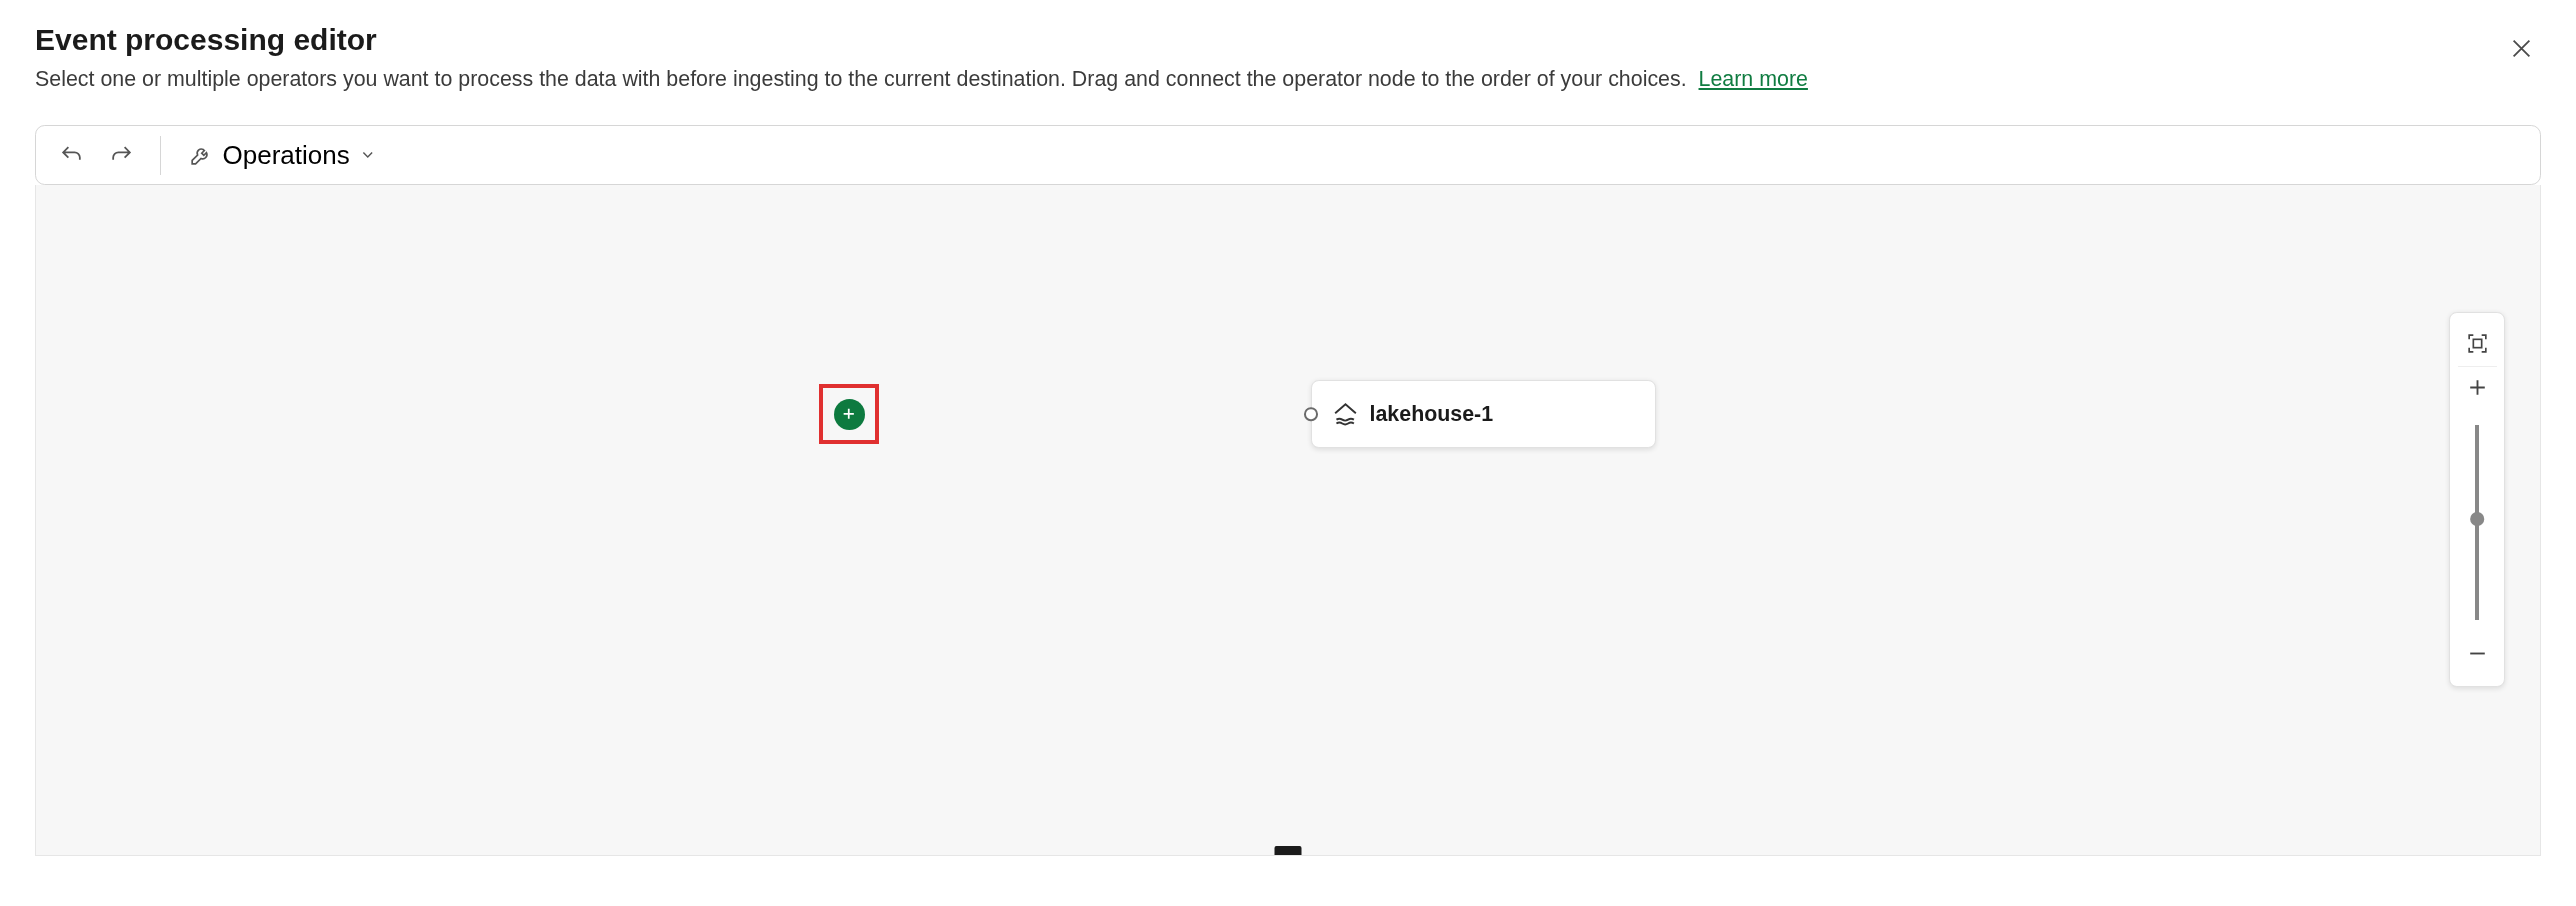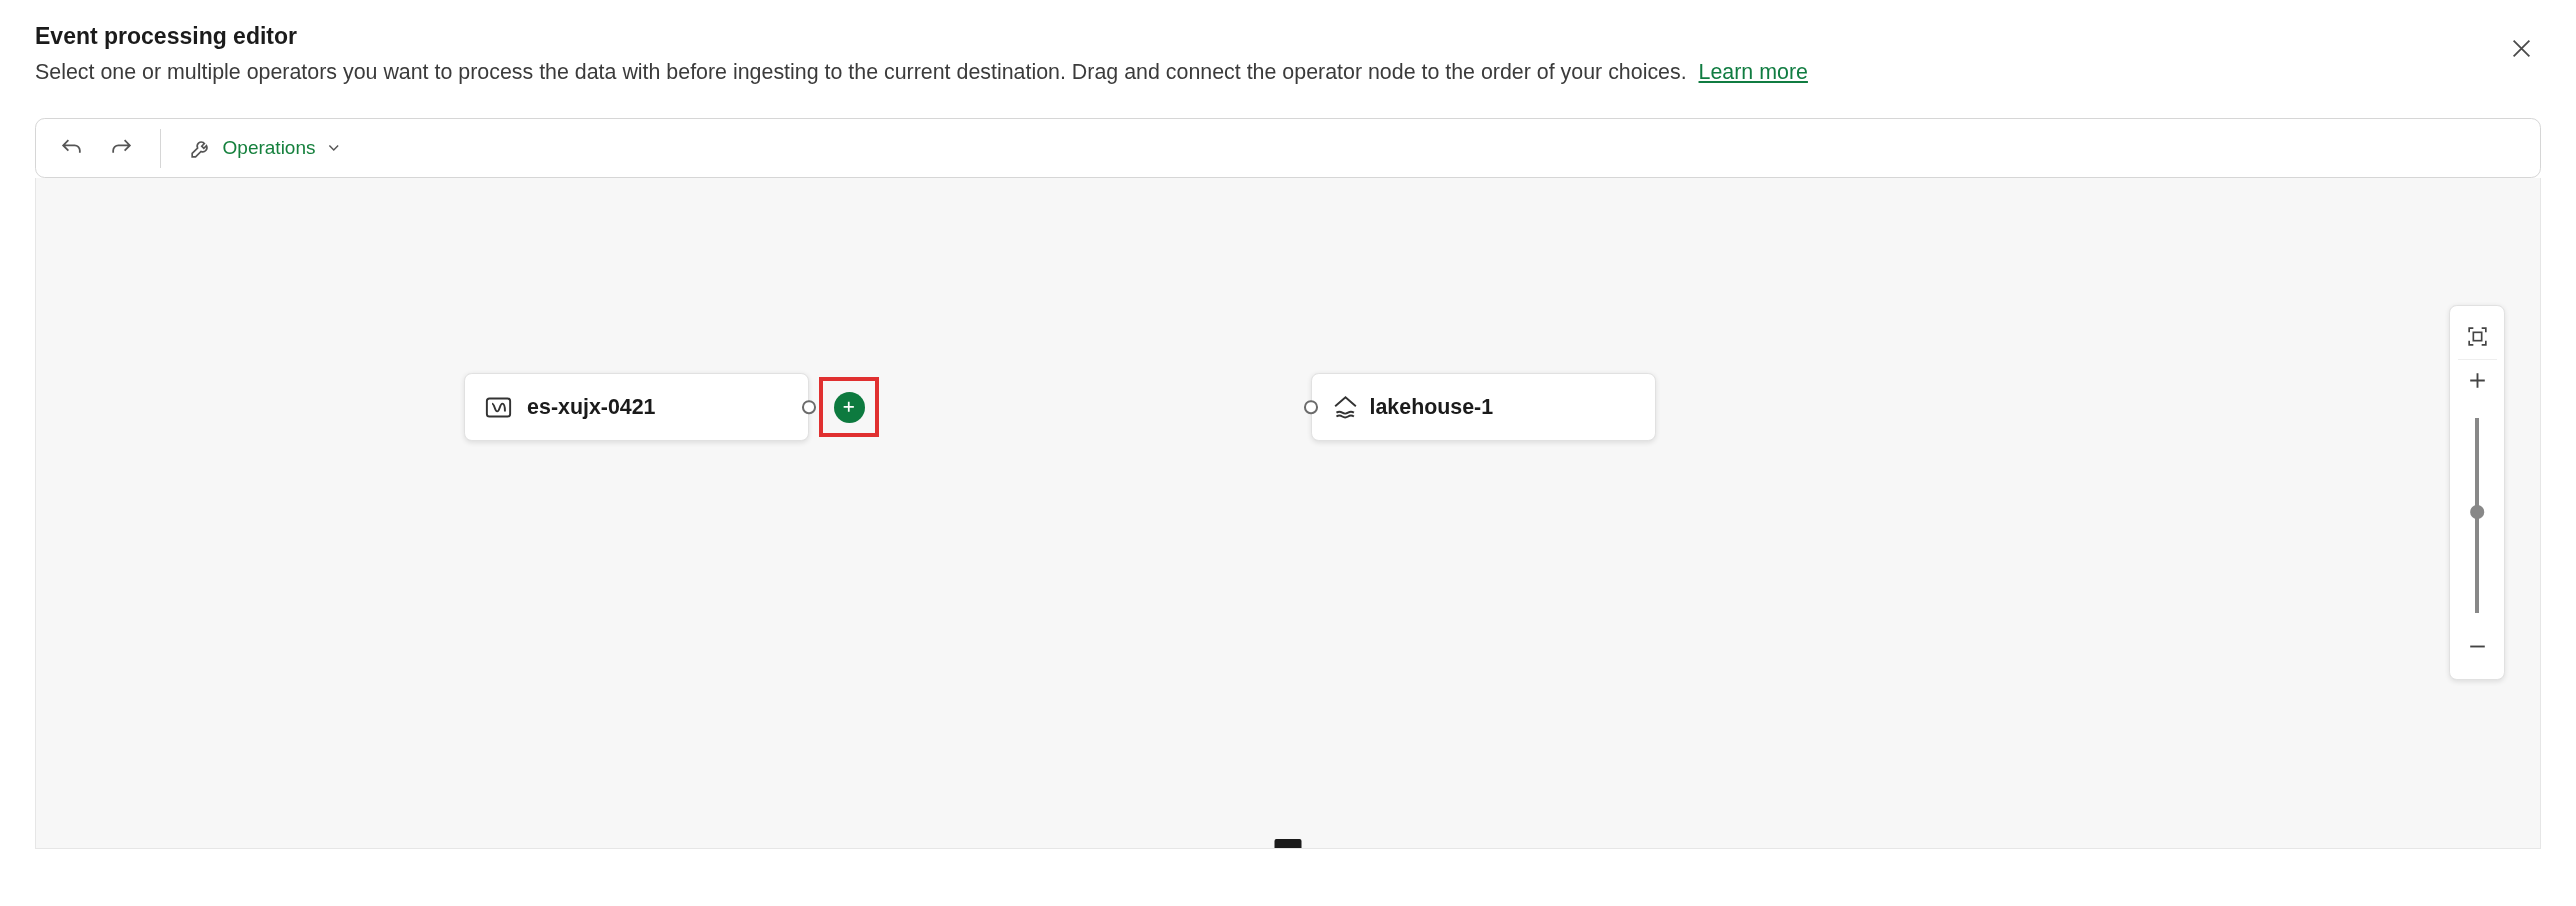--- a/index.html
+++ b/index.html
@@ -13,21 +13,21 @@
   .page {
     padding: 23.4px 35px 0 35px;
   }
   .header {
     display: flex;
     align-items: flex-start;
     justify-content: space-between;
   }
   .header-left { flex: 1; }
   .title {
-    font-size: 23px;
+    font-size: 30px;
     font-weight: 600;
     margin: 0 0 9.7px 0;
     color: #1b1b1b;
   }
   .subtitle {
     font-size: 21.4px;
     color: #3b3b3b;
     margin: 0;
   }
   .learn-more {
@@ -71,22 +71,22 @@
     height: 39px;
     background: #d6d6d6;
     margin: 0 5.8px;
   }
   .ops-btn {
     background: none;
     border: none;
     display: flex;
     align-items: center;
     gap: 9.7px;
-    font-size: 19px;
-    color: #15803d;
+    font-size: 26px;
+    color: #000000;
     cursor: pointer;
     padding: 5.8px 7.8px;
   }
   .ops-btn svg.icon { width: 25px; height: 25px; color: #555; }
   .ops-btn svg.chev { width: 17.5px; height: 17.5px; color: #555; }
 
   .canvas-wrap {
     margin-top: 0;
     border-left: 1px solid #e6e6e6;
     border-right: 1px solid #e6e6e6;
@@ -255,28 +255,20 @@
         </svg>
       <span>Operations</span>
       <svg class="chev" viewBox="0 0 24 24" fill="none" stroke="currentColor" stroke-width="2">
           <path d="M6 9 L12 15 L18 9"></path>
         </svg>
     </button>
   </div>
 
   <div class="canvas-wrap">
 
-    <div class="node" style="left: 428px; top: 195px;">
-      <svg class="node-icon" viewBox="0 0 24 24" fill="none" stroke="currentColor" stroke-width="1.5">
-        <rect x="3" y="5" width="18" height="14" rx="2"></rect>
-        <path d="M7 9c2 0 2 6 4 6s2-6 4-6 2 6 2 6"></path>
-      </svg>
-      <span class="node-label">es-xujx-0421</span>
-      <span class="output-port"></span>
-    </div>
 
     <div class="add-btn-hl" style="left: 783px; top: 199px;">
       <button class="add-btn">
         <svg viewBox="0 0 24 24" fill="none" stroke="currentColor" stroke-width="2.4">
             <path d="M12 5v14M5 12h14"></path>
           </svg>
       </button>
     </div>
 
     <div class="node" style="left: 1275px; top: 195px; gap: 9px;">

